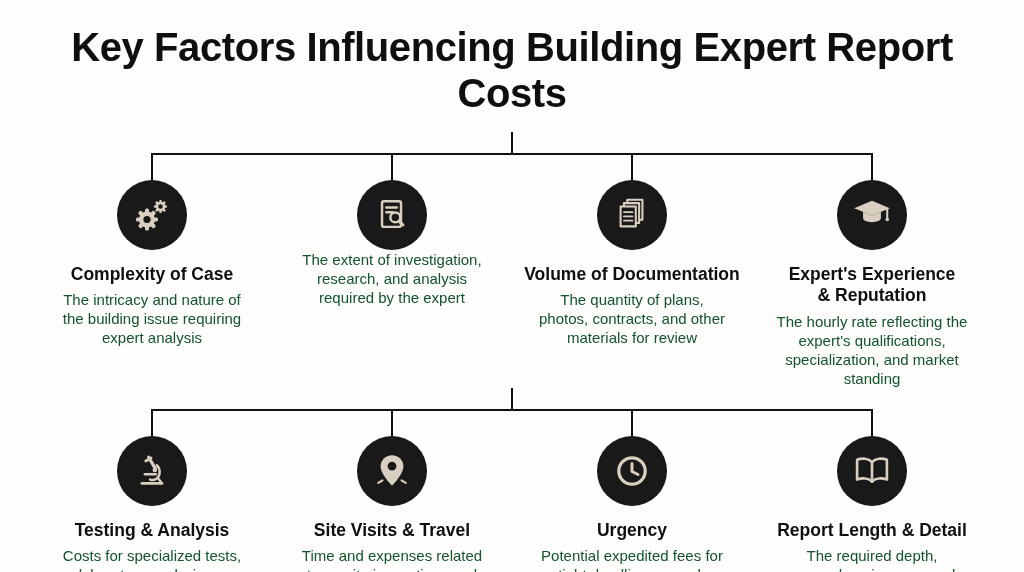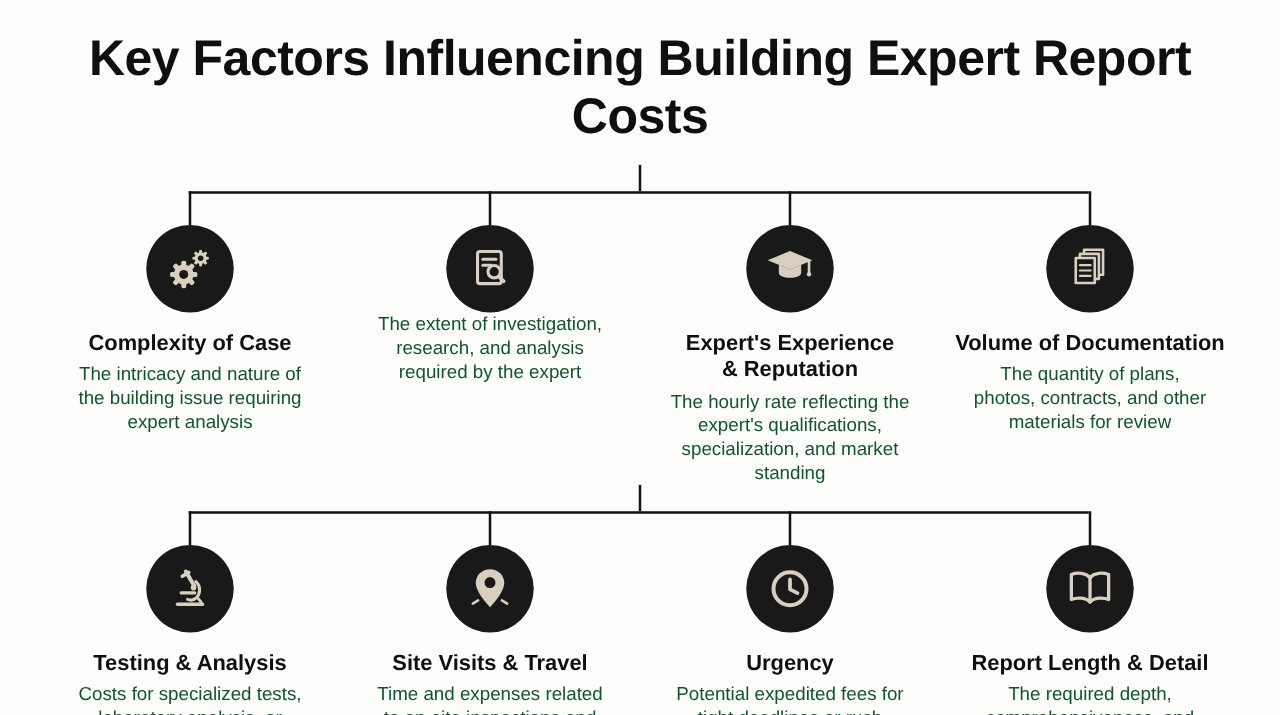--- a/index.html
+++ b/index.html
@@ -109,54 +109,54 @@
             </g>
           </svg>
         </div>
         <p class="factor-desc">The extent of investigation,
 research, and analysis
 required by the expert</p>
       </div>
 
       <div class="factor">
         <div class="circle">
+          <svg viewBox="0 0 40 40" width="38" height="38">
+            <g fill="var(--ink,#191919)" stroke="currentColor" stroke-width="2.2" stroke-linejoin="round">
+              <rect x="15" y="4" width="16" height="21"></rect>
+              <rect x="11.5" y="7.5" width="16" height="21"></rect>
+              <rect x="8" y="11" width="16" height="21"></rect>
+            </g>
+            <g stroke="currentColor" stroke-width="1.8" stroke-linecap="round">
+              <line x1="11.5" y1="17" x2="20.5" y2="17"></line>
+              <line x1="11.5" y1="21.5" x2="20.5" y2="21.5"></line>
+              <line x1="11.5" y1="26" x2="20.5" y2="26"></line>
+            </g>
+          </svg>
+        </div>
+        <h2 class="factor-title">Volume of Documentation</h2>
+        <p class="factor-desc">The quantity of plans,
+photos, contracts, and other
+materials for review</p>
+      </div>
+
+      <div class="factor">
+        <div class="circle">
           <svg viewBox="0 0 40 40" width="42" height="42" fill="currentColor">
             <polygon points="20,6.5 37,13.5 20,20.5 3,13.5"></polygon>
             <path d="M11.5 17 V23.2 C11.5 25.4 15.5 26.8 20 26.8 C24.5 26.8 28.5 25.4 28.5 23.2 V17 L20 20.5 Z"></path>
             <path d="M34.5 14.5 V22.5" stroke="currentColor" stroke-width="2" fill="none" stroke-linecap="round"></path>
             <circle cx="34.5" cy="24.2" r="1.7"></circle>
           </svg>
         </div>
         <h2 class="factor-title">Expert's Experience
 &amp; Reputation</h2>
         <p class="factor-desc">The hourly rate reflecting the
 expert's qualifications,
 specialization, and market
 standing</p>
-      </div>
-
-      <div class="factor">
-        <div class="circle">
-          <svg viewBox="0 0 40 40" width="38" height="38">
-            <g fill="var(--ink,#191919)" stroke="currentColor" stroke-width="2.2" stroke-linejoin="round">
-              <rect x="15" y="4" width="16" height="21"></rect>
-              <rect x="11.5" y="7.5" width="16" height="21"></rect>
-              <rect x="8" y="11" width="16" height="21"></rect>
-            </g>
-            <g stroke="currentColor" stroke-width="1.8" stroke-linecap="round">
-              <line x1="11.5" y1="17" x2="20.5" y2="17"></line>
-              <line x1="11.5" y1="21.5" x2="20.5" y2="21.5"></line>
-              <line x1="11.5" y1="26" x2="20.5" y2="26"></line>
-            </g>
-          </svg>
-        </div>
-        <h2 class="factor-title">Volume of Documentation</h2>
-        <p class="factor-desc">The quantity of plans,
-photos, contracts, and other
-materials for review</p>
       </div>
 
     </div>
 
     <div class="connector">
       <div class="stem"></div>
       <div class="hline"></div>
       <div class="drop c1"></div>
       <div class="drop c2"></div>
       <div class="drop c3"></div>

